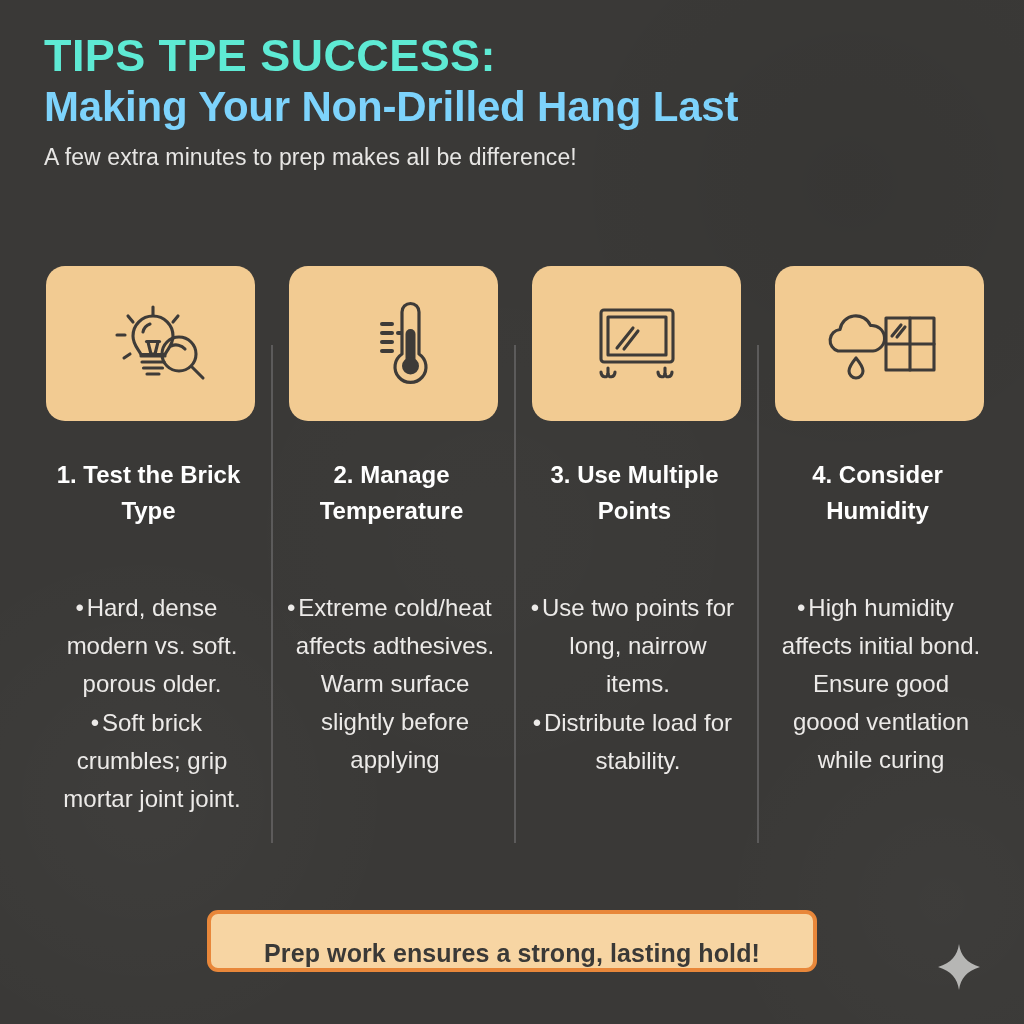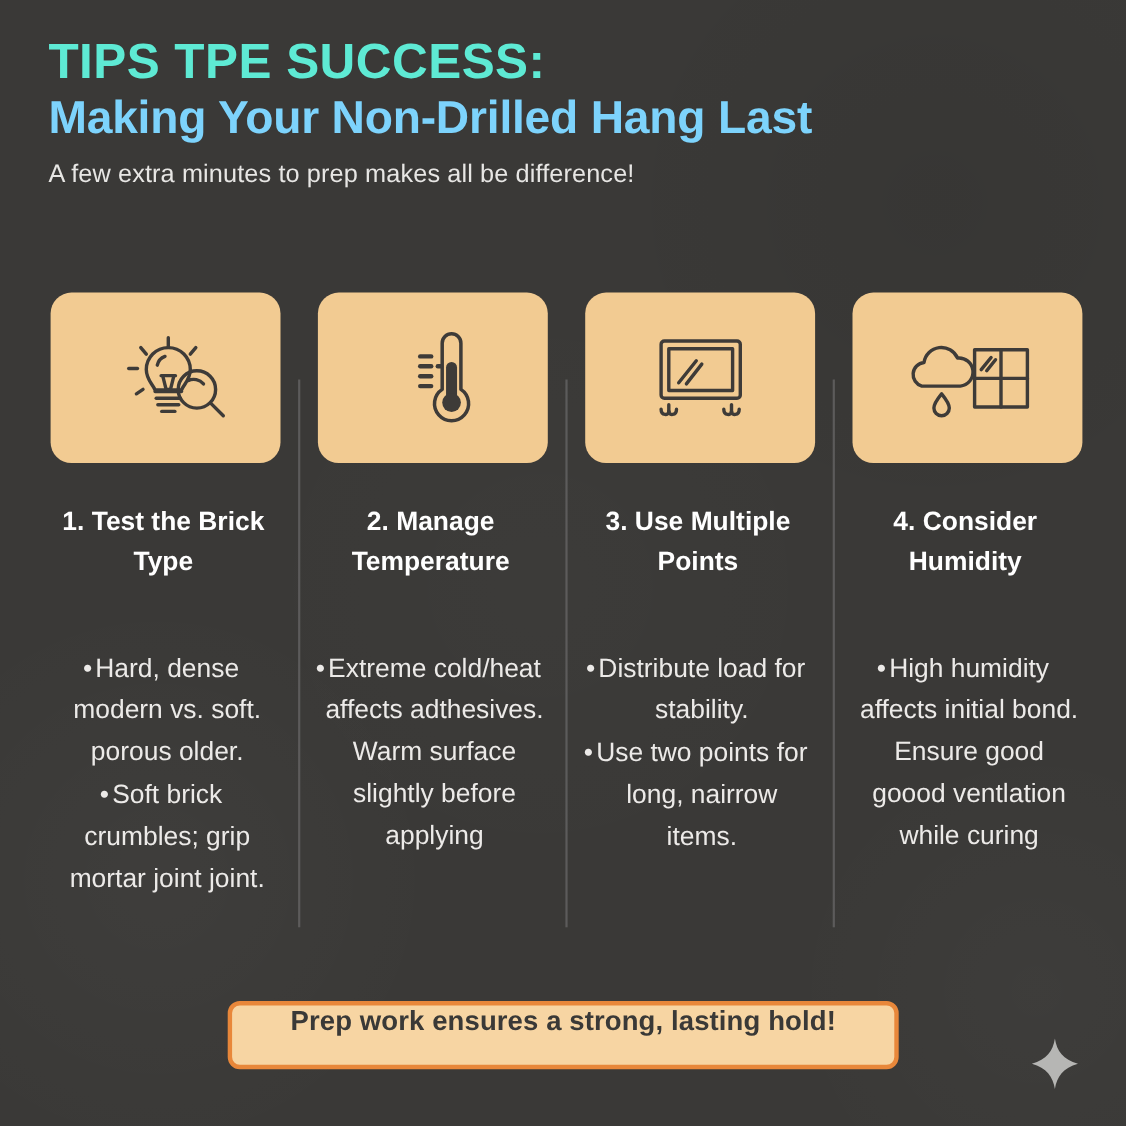--- a/index.html
+++ b/index.html
@@ -132,21 +132,21 @@
     position: absolute;
     left: 207px;
     top: 910px;
     width: 610px;
     height: 62px;
     box-sizing: border-box;
     background: #f7d5a3;
     border: 4px solid #e8873a;
     border-radius: 11px;
     display: flex;
-    align-items: flex-start;
+    align-items: flex-end;
     justify-content: center;
   }
   .banner-text {
     font-size: 25px;
     font-weight: bold;
     color: #3a3937;
     letter-spacing: 0.1px;
   }
 
   .sparkle {
@@ -251,22 +251,22 @@
 
             <path d="M88 72v6"></path>
             <path d="M81 76c0 6 7 6 7 2"></path>
             <path d="M95 76c0 6-7 6-7 2"></path>
           </svg>
         </span>
       </div>
       <div class="divider"></div>
       <div class="col-title">3. Use Multiple Points</div>
       <ul class="bullets">
+        <li><span class="dot">•</span><span>Use two points for long, nairrow items.</span></li>
         <li><span class="dot">•</span><span>Distribute load for stability.</span></li>
-        <li><span class="dot">•</span><span>Use two points for long, nairrow items.</span></li>
       </ul>
     </div>
 
     <div class="col">
       <div class="tile">
         <span>
           <svg width="124" height="96" viewBox="0 0 124 96" fill="none" stroke="#3e3b38" stroke-width="3.1" stroke-linecap="round" stroke-linejoin="round">
 
             <path d="M20 55a11 11 0 0 1 2-21.5 16 16 0 0 1 30.5-4A11.5 11.5 0 0 1 55 55z"></path>
 

